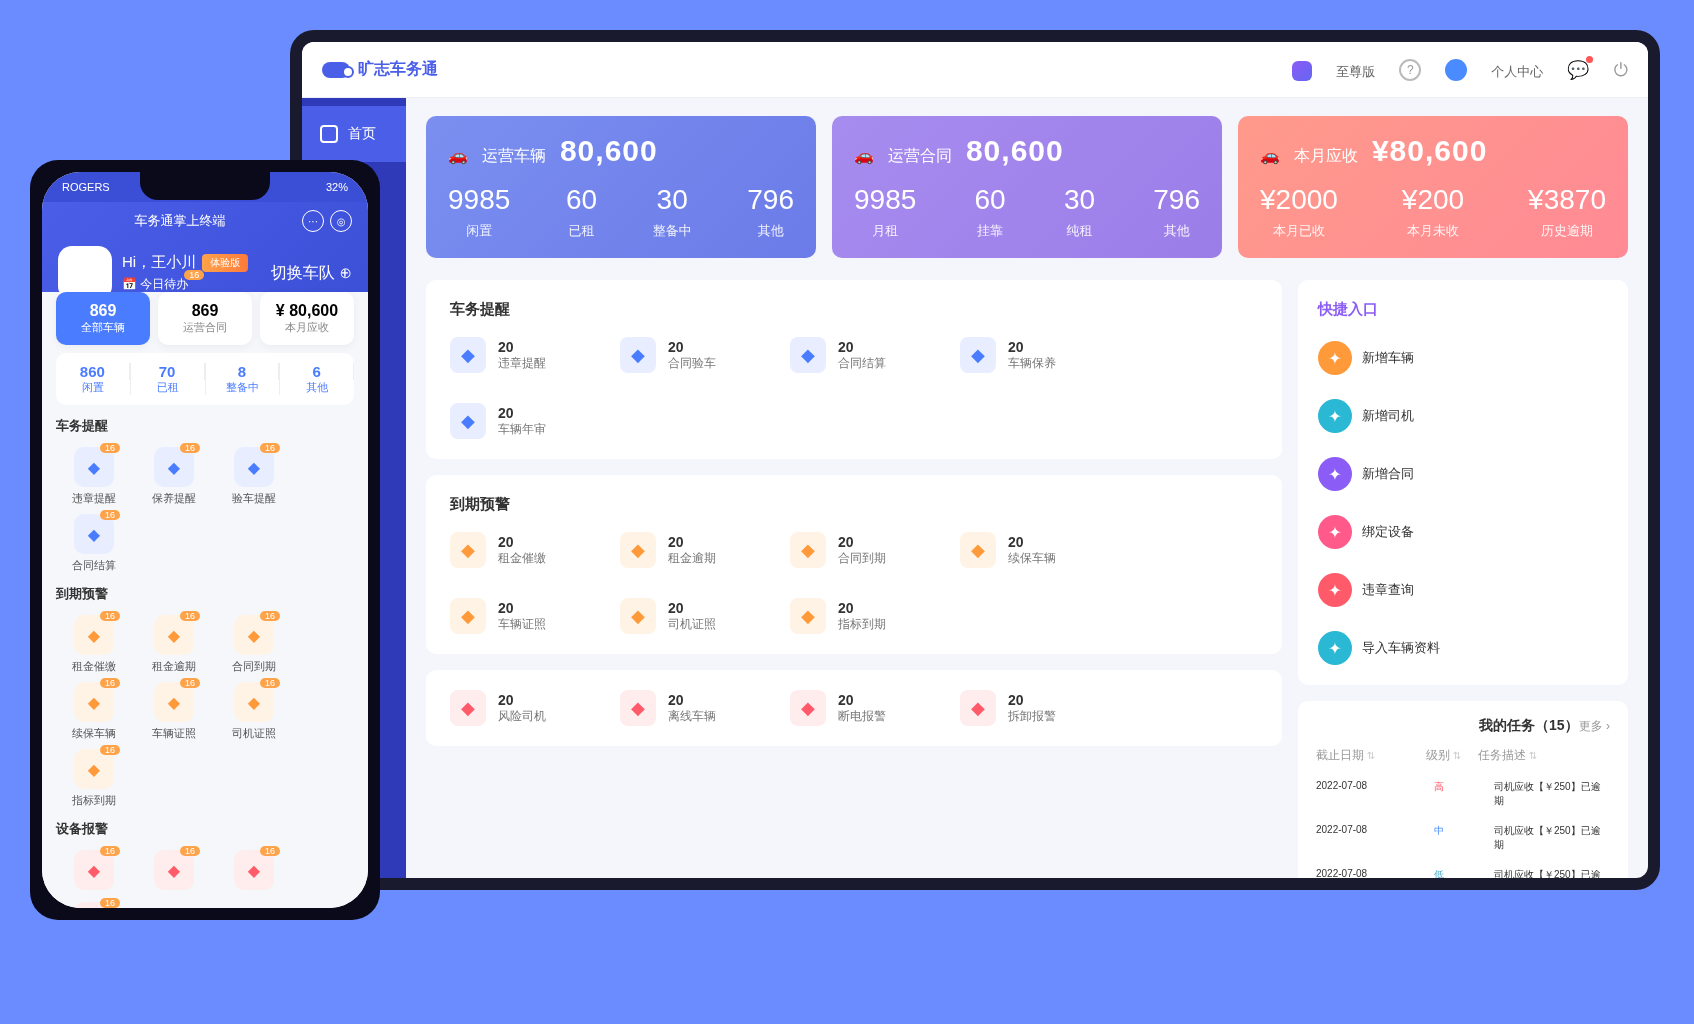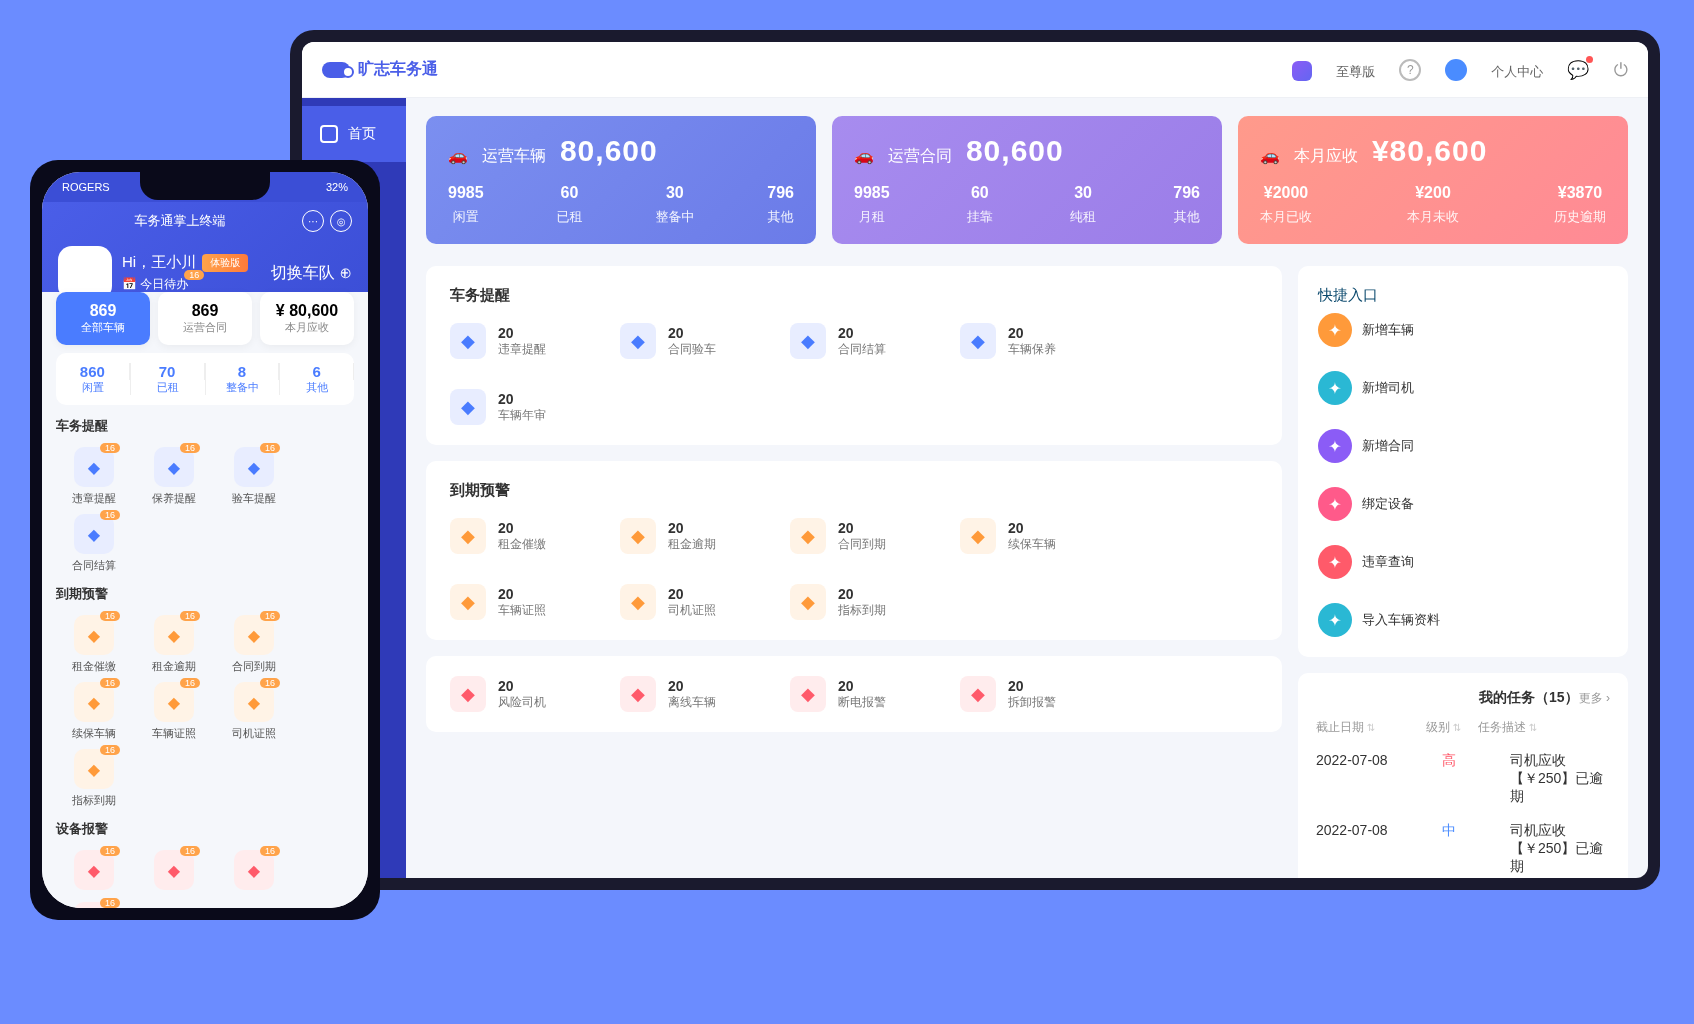--- a/index.html
+++ b/index.html
@@ -25,45 +25,45 @@
 .cards3{display:flex;gap:16px;margin-bottom:22px}
 .card{flex:1;border-radius:10px;padding:18px 22px;color:#fff}
 .c1{background:linear-gradient(135deg,#7b8ff0,#6b7be8)}
 .c2{background:linear-gradient(135deg,#a78cef,#9b7de8)}
 .c3{background:linear-gradient(135deg,#ff9a8b,#ff8a95)}
 .chead{display:flex;align-items:baseline;gap:14px;margin-bottom:16px}
 .chead .lbl{font-size:16px}
 .chead .big{font-size:30px;font-weight:600;letter-spacing:1px}
 .crow{display:flex;gap:0;justify-content:space-between}
 .cstat{display:flex;flex-direction:column;align-items:center;gap:6px}
-.cstat .v{font-size:16px;font-weight:700}
+.cstat .v{font-size:28px;font-weight:400}
 .cstat .k{font-size:13px;opacity:.9}
 .cols{display:flex;gap:16px}
 .left{flex:1}
 .panel{background:#fff;border-radius:10px;padding:20px 24px;margin-bottom:16px}
 .ptitle{font-size:15px;font-weight:600;color:#333;margin-bottom:18px}
 .grid5{display:flex;flex-wrap:wrap;gap:30px 40px}
 .alert{display:flex;align-items:center;gap:12px;width:130px;cursor:pointer}
 .alert .ico{width:36px;height:36px;border-radius:8px;display:flex;align-items:center;justify-content:center;font-size:18px}
 .alert .tx .n{font-size:14px;font-weight:600;color:#333}
 .alert .tx .l{font-size:12px;color:#777}
 .right{width:330px}
 .quick{background:#fff;border-radius:10px;padding:20px}
-.qtitle{font-size:15px;font-weight:400;color:#0c4a6e;margin-bottom:8px}
+.qtitle{font-size:15px;font-weight:700;color:#8b5cf6;margin-bottom:22px}
 .qgrid{display:flex;flex-wrap:wrap;gap:24px 14px}
 .qit{display:flex;align-items:center;gap:10px;width:140px;cursor:pointer}
 .qic{width:34px;height:34px;border-radius:50%;display:flex;align-items:center;justify-content:center;color:#fff}
 .qit .ql{font-size:13px;color:#333}
 .tasks{background:#fff;border-radius:10px;padding:16px 18px;margin-top:16px}
 .thead{display:flex;justify-content:flex-end;align-items:center;margin-bottom:12px}
 .thead .t{font-size:14px;font-weight:600;color:#333}
 .more{font-size:12px;color:#999}
 .tcols{display:flex;font-size:12px;color:#999;padding-bottom:8px;gap:12px}
 .tc1{width:98px}.tc2{width:40px}.tc3{flex:1}
-.trow{display:flex;font-size:14px;color:#333;padding:8px 0;gap:28px}
+.trow{display:flex;font-size:10px;color:#333;padding:8px 0;gap:20px}
 .sort::after{content:" ⇅";color:#ccc;font-size:10px}
 .lv-h{color:#f56}.lv-m{color:#4a8cff}.lv-l{color:#4ac}
 
 
 .phone{position:absolute;left:30px;top:160px;width:350px;height:760px;background:#0a0a1a;border-radius:28px;padding:12px;z-index:10}
 .phone::before{content:"";position:absolute;top:12px;left:50%;transform:translateX(-50%);width:130px;height:28px;background:#0a0a1a;border-radius:0 0 18px 18px;z-index:5}
 .pscr{width:100%;height:100%;background:#fff;border-radius:38px;overflow:hidden;position:relative}
 .pstat{height:30px;background:#3b4ed6;color:#fff;font-size:11px;display:flex;align-items:center;padding:0 20px;justify-content:space-between}
 .phhdr{background:linear-gradient(135deg,#4a5ee8,#3b4ed6);color:#fff;padding:8px 16px 16px}
 .phtop{display:flex;align-items:center;justify-content:space-between;margin-bottom:14px}

